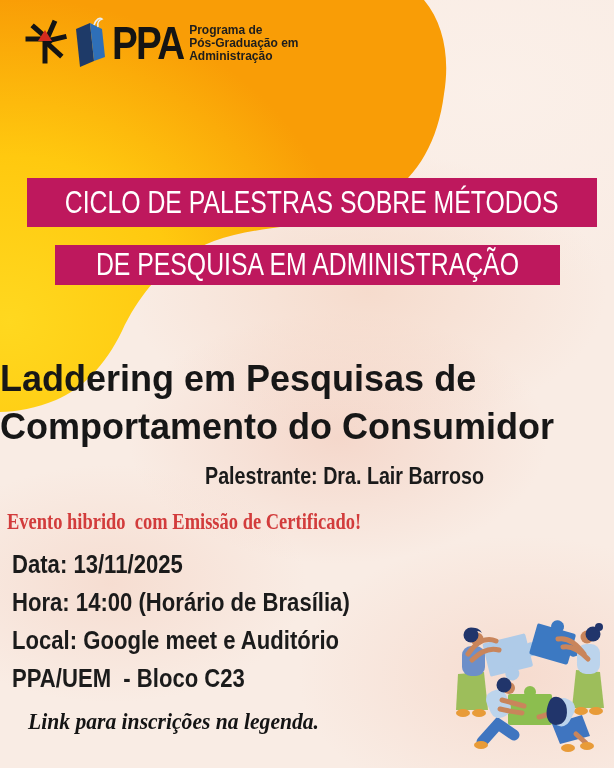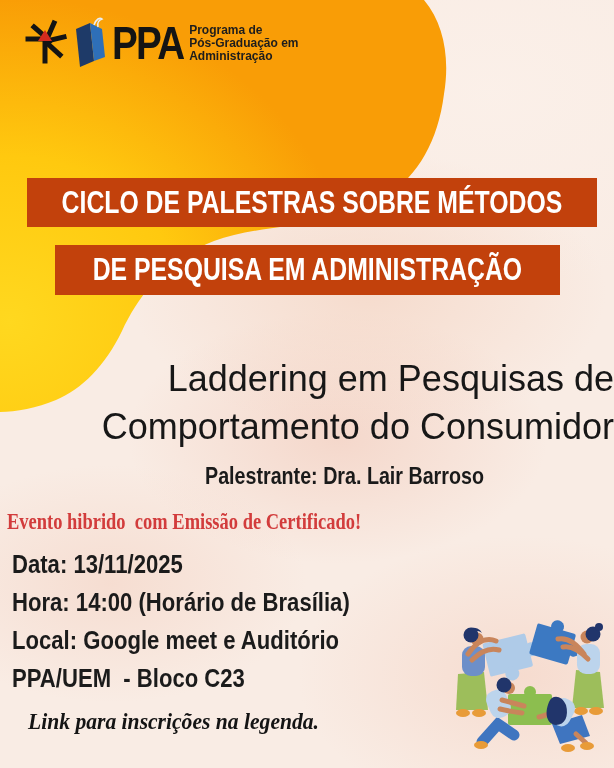--- a/index.html
+++ b/index.html
@@ -23,34 +23,34 @@
   .blob{position:absolute;top:0;left:0;}
   
   .logo-row{position:absolute;left:20px;top:14px;height:58px;display:flex;align-items:center;gap:0;}
   .ppa-acronym{
     font-weight:bold;font-size:46px;color:#141414;letter-spacing:-2px;
     transform:scaleX(0.84);transform-origin:left center;line-height:1;
   }
   .program-lines{margin-left:-8px;font-size:12px;line-height:13px;color:#1d1d1d;font-weight:bold;}
   
   .banner{
-    position:absolute;background:#c2410c;display:flex;align-items:center;justify-content:center;
-    color:#ffffff;font-weight:bold;white-space:nowrap;text-align:center;
+    position:absolute;background:#be185d;display:flex;align-items:center;justify-content:center;
+    color:#ffffff;font-weight:normal;white-space:nowrap;text-align:center;
   }
   .banner span{font-size:31px;transform:scaleX(0.8);transform-origin:center center;letter-spacing:0;}
   .banner1{left:27px;top:178px;width:570px;height:49px;}
-  .banner2{left:55px;top:245px;width:505px;height:50px;}
+  .banner2{left:55px;top:245px;width:505px;height:40px;}
   
   .subtitle{position:absolute;left:0;top:299px;width:100%;display:flex;justify-content:center;}
   .subtitle span{
     font-family:"Liberation Serif",serif;font-weight:bold;font-size:26px;color:#151515;
     white-space:nowrap;transform:scaleX(0.85);transform-origin:center center;
   }
   
-  .title-line{position:absolute;left:0;width:100%;text-align:right;font-weight:normal;
+  .title-line{position:absolute;left:0;width:100%;text-align:left;font-weight:bold;
     font-size:36px;color:#171717;white-space:nowrap;letter-spacing:0;}
   .title-line.l1{top:358px;}
   .title-line.l2{top:406px;}
   .speaker{position:absolute;left:205px;top:462px;font-weight:bold;font-size:24px;color:#1a1a1a;
     white-space:nowrap;transform:scaleX(0.82);transform-origin:left center;}
   
   .highlight{position:absolute;left:7px;top:508px;font-family:"Liberation Serif",serif;
     font-weight:bold;font-size:24px;color:#D23C3C;white-space:pre;
     transform:scaleX(0.77);transform-origin:left center;}
   

